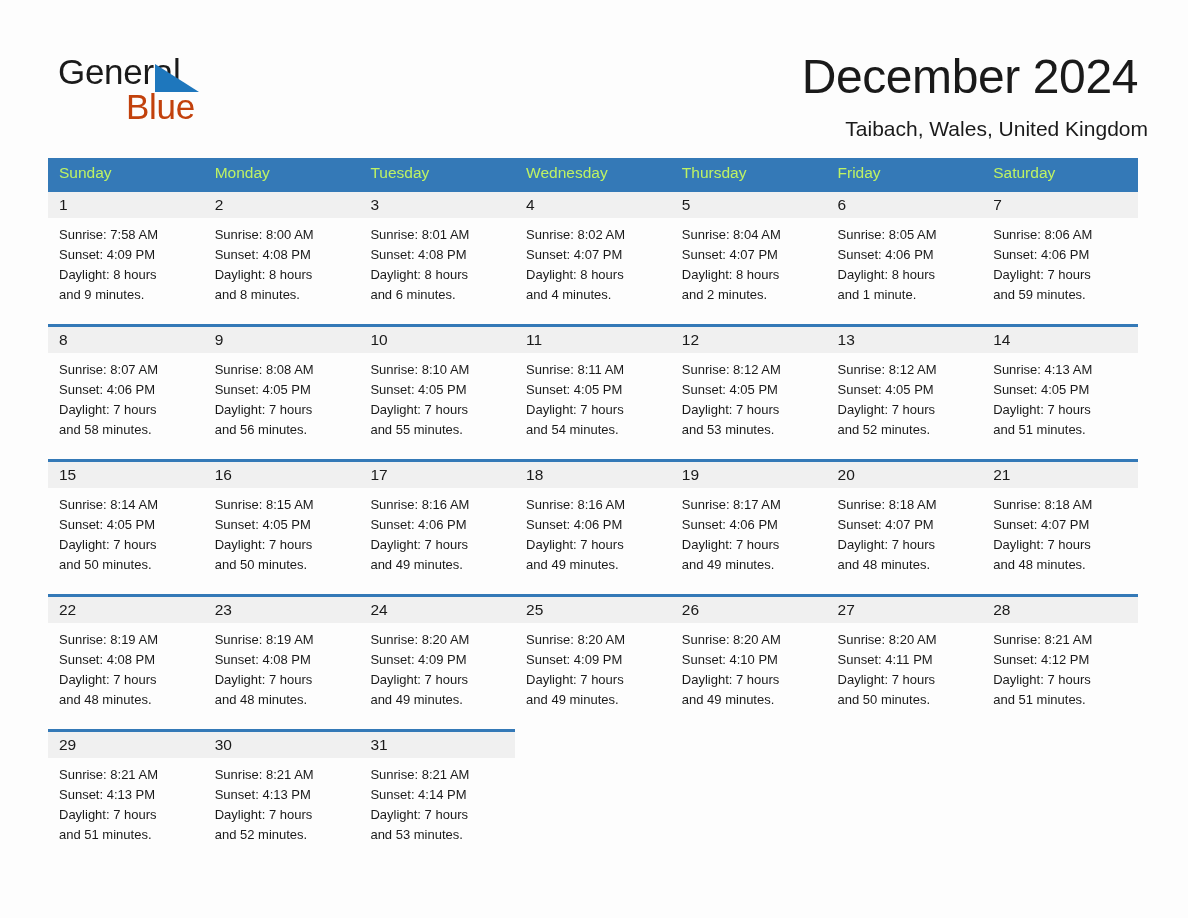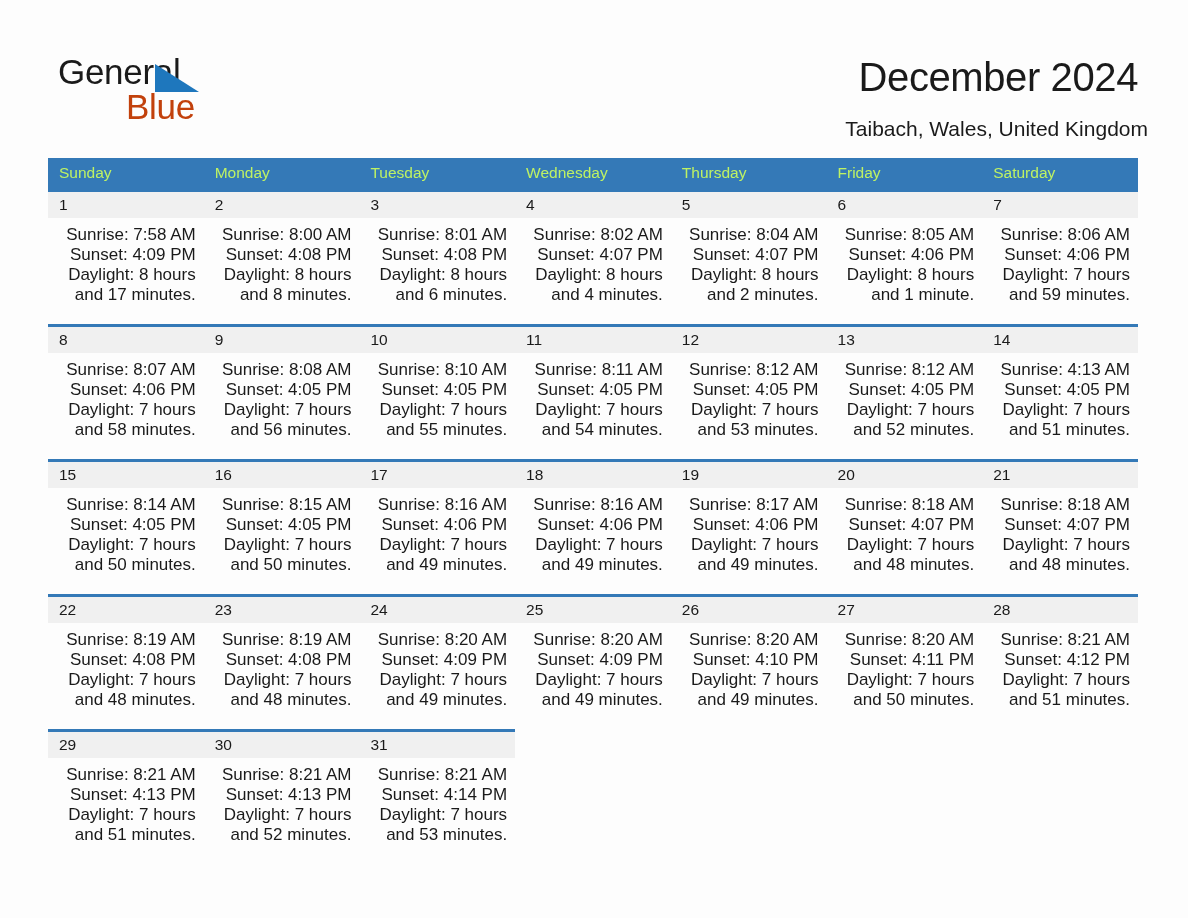--- a/index.html
+++ b/index.html
@@ -55,21 +55,21 @@
     font-size: 35px;
     font-weight: 400;
     color: #c2410c;
     letter-spacing: -0.3px;
     line-height: 40px;
   }
   .title {
     position: absolute;
     right: 50px;
     top: 52px;
-    font-size: 40px;
+    font-size: 48px;
     font-weight: 400;
     color: #1a1a1a;
     line-height: 50px;
     letter-spacing: -0.4px;
   }
   .subtitle {
     position: absolute;
     right: 40px;
     top: 116px;
     font-size: 21px;
@@ -121,24 +121,23 @@
     background: #f0f0f0;
     font-size: 15.5px;
     color: #1a1a1a;
     padding: 4px 0 4px 11px;
     height: 26px;
     line-height: 18px;
   }
   .daycell.empty .daynum { background: #fdfdfd; }
   .info {
     padding: 7px 8px 0 11px;
-    font-size: 17px;
+    font-size: 13px;
     line-height: 20px;
     color: #1a1a1a;
-    text-align: right;
   }
   .info div { white-space: nowrap; }
 </style>
 </head>
 <body>
 
 <div id="page">
 
   <div class="header">
 
@@ -175,21 +174,21 @@
         </tr>
       </thead>
       <tbody id="cal-body">
           <tr class="week">
             <td class="daycell">
               <div class="daynum">1</div>
               <div class="info">
                 <div>Sunrise: 7:58 AM</div>
                 <div>Sunset: 4:09 PM</div>
                 <div>Daylight: 8 hours</div>
-                <div>and 17 minutes.</div>
+                <div>and 9 minutes.</div>
               </div>
             </td>
             <td class="daycell">
               <div class="daynum">2</div>
               <div class="info">
                 <div>Sunrise: 8:00 AM</div>
                 <div>Sunset: 4:08 PM</div>
                 <div>Daylight: 8 hours</div>
                 <div>and 8 minutes.</div>
               </div>

